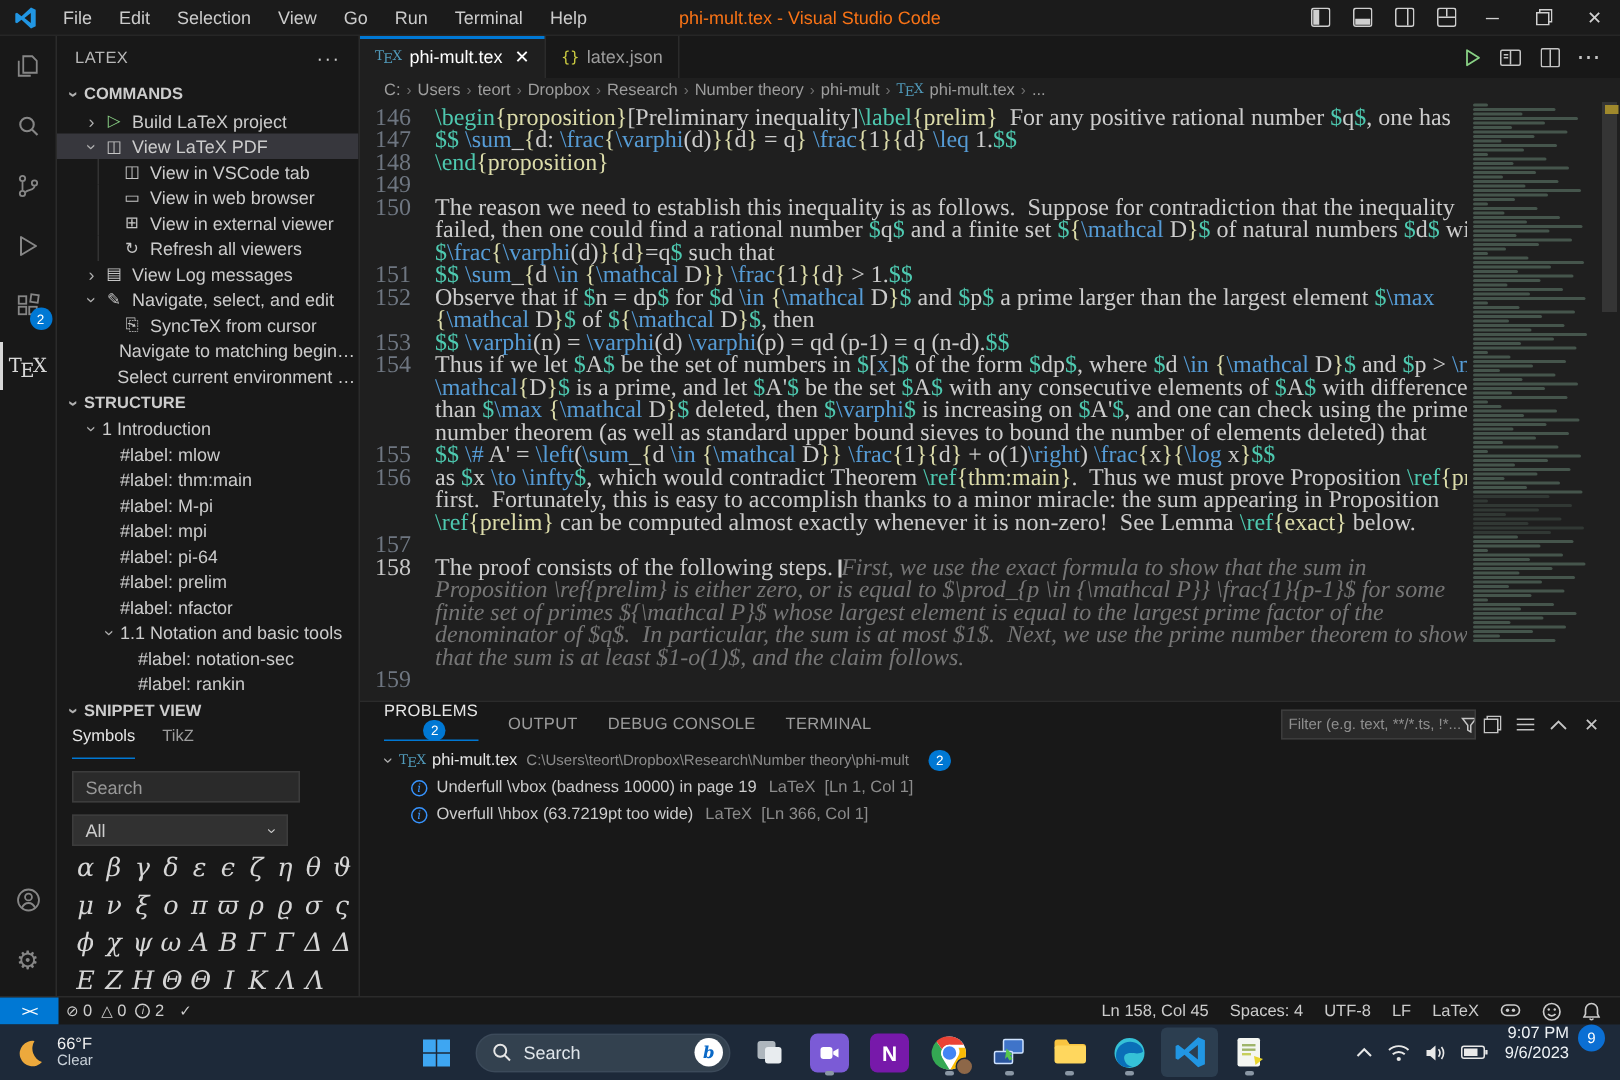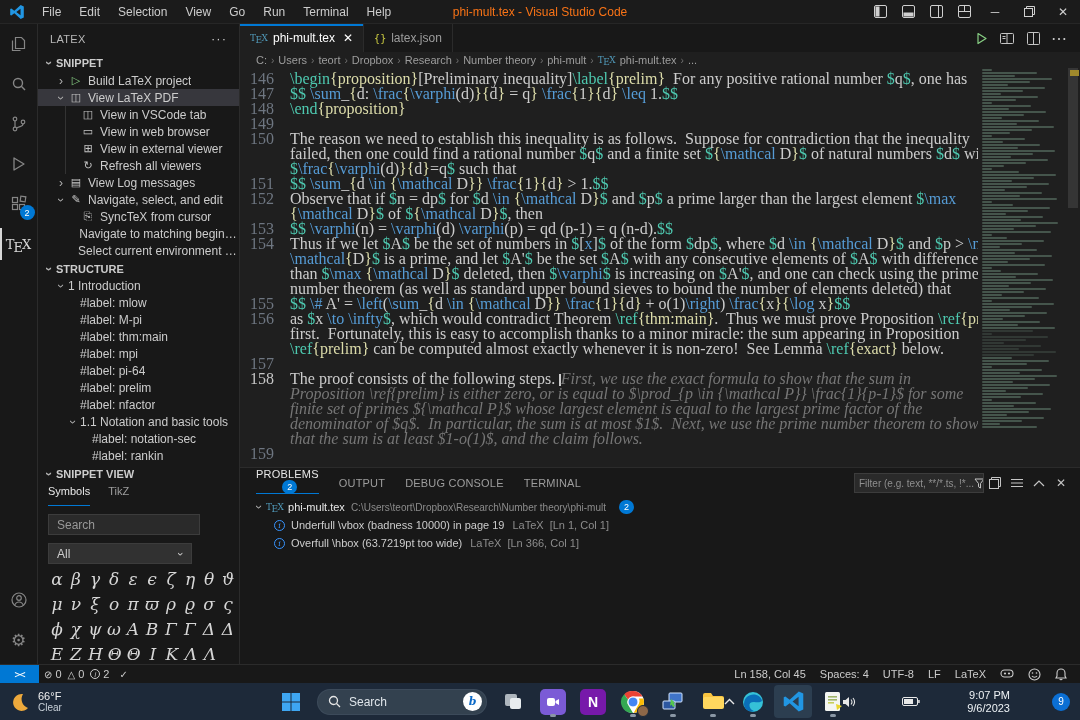--- a/index.html
+++ b/index.html
@@ -149,21 +149,21 @@
   .tb-app.open::after { content:""; position:absolute; bottom:1px; left:16px; right:16px; height:3px;
     border-radius:2px; background:#8a97a5; }
   .tb-app.active { background:#2c3e50; }
   .tb-app.active::after { left:12px; right:12px; background:#6cb2f7; }
   .search-pill { width:170px; height:26px; background:#33414f; border:1px solid #46566677; border-radius:13px;
     display:flex; align-items:center; color:#dfe5ea; font-size:12px; padding:0 4px 0 10px; margin:0 6px;}
   .search-pill .mag { margin-right:8px; color:#e6e6e6;}
   .bing-circ { margin-left:auto; width:19px; height:19px; border-radius:50%; background:#ffffff;
     color:#0b69c7; font-size:11px; font-weight:bold; display:flex; align-items:center; justify-content:center;
     font-family:"DejaVu Serif", serif; font-style:italic;}
-  .tray { margin-left:auto; display:flex; align-items:center; height:100%; padding-right:8px; color:#e8e8e8;gap:36px;}
+  .tray { margin-left:auto; display:flex; height:100%; padding-right:8px; color:#e8e8e8;}
   .tray-ico { padding:0 5px; font-size:12px; display:flex; align-items:center;}
   .clock { text-align:right; font-size:11px; color:#eef2f5; line-height:13px; margin:0 6px;}
   .notif-badge { width:18px; height:18px; background:#0b6fd4; border-radius:50%; color:#fff; font-size:10px;
     display:flex; align-items:center; justify-content:center; margin-right:2px;}
 
   .appico { width:26px; height:26px; border-radius:5px; display:flex; align-items:center; justify-content:center; }
   svg { display:block; }
 </style>
 </head>
 <body>
@@ -273,21 +273,21 @@
       </div>
     </div>
 
     <div class="sidebar">
       <div class="sb-header">
         <span>LATEX</span>
         <span class="dots">···</span>
       </div>
       <div class="sb-section-title">
         <span class="chev down">›</span>
-          <span>SNIPPET</span>
+          <span>COMMANDS</span>
       </div>
       <div id="commands-list">
           <div class="trow" style="padding-left: 16px;">
             <span class="chev">›</span>
             <span class="ticon green">▷</span>
             <span class="tlabel">Build LaTeX project</span>
           </div>
           <div class="trow selected" style="padding-left: 16px;">
             <span class="chev down">›</span>
             <span class="ticon">◫</span>
@@ -349,25 +349,25 @@
           <div class="trow" style="padding-left: 16px;">
             <span class="chev down">›</span>
             <span class="tlabel">1 Introduction</span>
           </div>
           <div class="trow" style="padding-left: 28px;">
             <span class="chev"></span>
             <span class="tlabel">#label: mlow</span>
           </div>
           <div class="trow" style="padding-left: 28px;">
             <span class="chev"></span>
+            <span class="tlabel">#label: thm:main</span>
+          </div>
+          <div class="trow" style="padding-left: 28px;">
+            <span class="chev"></span>
             <span class="tlabel">#label: M-pi</span>
-          </div>
-          <div class="trow" style="padding-left: 28px;">
-            <span class="chev"></span>
-            <span class="tlabel">#label: thm:main</span>
           </div>
           <div class="trow" style="padding-left: 28px;">
             <span class="chev"></span>
             <span class="tlabel">#label: mpi</span>
           </div>
           <div class="trow" style="padding-left: 28px;">
             <span class="chev"></span>
             <span class="tlabel">#label: pi-64</span>
           </div>
           <div class="trow" style="padding-left: 28px;">

